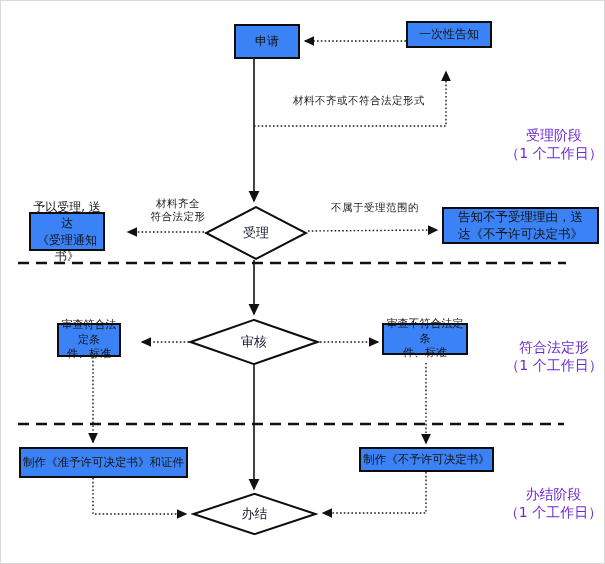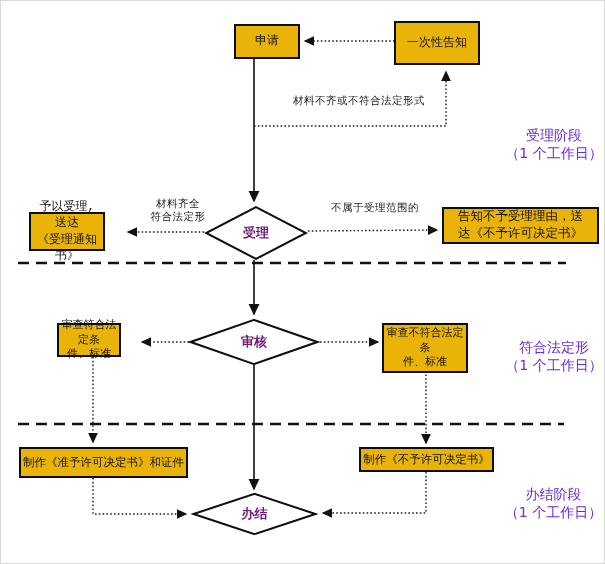--- a/index.html
+++ b/index.html
@@ -3,32 +3,32 @@
 <meta charset="utf-8">
 <style>
   html,body{margin:0;padding:0;background:#fff;}
   #canvas{
     position:relative;width:603px;height:562px;margin:0;
     background:#ffffff;border:1px solid #d9d9d9;overflow:hidden;
     font-family:"DejaVu Sans",sans-serif;color:#111;
   }
   #wires{position:absolute;left:0;top:0;width:603px;height:562px;}
   .box{
-    position:absolute;border:2px solid #0d0d0d;background:#eab308;
+    position:absolute;border:2px solid #0d0d0d;background:#3b82f6;
     display:flex;align-items:center;justify-content:center;
     text-align:center;box-sizing:border-box;line-height:1.35;
-    font-size:12px;color:#141414;font-family:Liberation Mono, monospace;
+    font-size:12px;color:#141414;
   }
   .box .ln{display:block;}
   .diamond{position:absolute;}
   .diamond svg{position:absolute;left:0;top:0;width:100%;height:100%;}
   .diamond .dlabel{
     position:absolute;left:0;top:0;right:0;bottom:0;
     display:flex;align-items:center;justify-content:center;
-    font-size:13px;font-weight:700;color:#701a75;
+    font-size:13px;font-weight:400;color:#0f172a;
   }
   .edge-label{
     position:absolute;font-size:10.5px;color:#1a1a1a;text-align:center;
     line-height:13px;letter-spacing:0.5px;
   }
   .stage-label{
     position:absolute;text-align:center;font-size:14px;color:#6d28d9;
     line-height:18px;
   }
   .stage-label .duration{display:block;}
@@ -67,21 +67,21 @@
     <g stroke="#111" stroke-width="2.4" fill="none" stroke-dasharray="11,7">
       <path d="M17,262 L565,262"></path>
       <path d="M17,423 L563,423"></path>
     </g>
   </svg>
 
   <div class="box" style="left:233px;top:23px;width:66px;height:35px;">
     <span>申请</span>
   </div>
 
-  <div class="box" style="left:393px;top:20px;width:86px;height:44px;">
+  <div class="box" style="left:405px;top:20px;width:86px;height:27px;">
     <span>一次性告知</span>
   </div>
 
   <div class="box" style="left:28px;top:211px;width:76px;height:39px;">
     <span>
       <span class="ln">予以受理, 送达</span>
       <span class="ln">《受理通知书》</span>
     </span>
   </div>
 
@@ -92,21 +92,21 @@
     </span>
   </div>
 
   <div class="box" style="left:56px;top:322px;width:64px;height:34px;font-size:11px;">
     <span>
       <span class="ln">审查符合法定条</span>
       <span class="ln">件、标准</span>
     </span>
   </div>
 
-  <div class="box" style="left:381px;top:322px;width:86px;height:50px;font-size:11px;">
+  <div class="box" style="left:381px;top:322px;width:86px;height:32px;font-size:11px;">
     <span>
       <span class="ln">审查不符合法定条</span>
       <span class="ln">件、标准</span>
     </span>
   </div>
 
   <div class="box" style="left:18px;top:446px;width:169px;height:31px;font-size:11.5px;white-space:nowrap;">
     <span>制作《准予许可决定书》和证件</span>
   </div>
 

